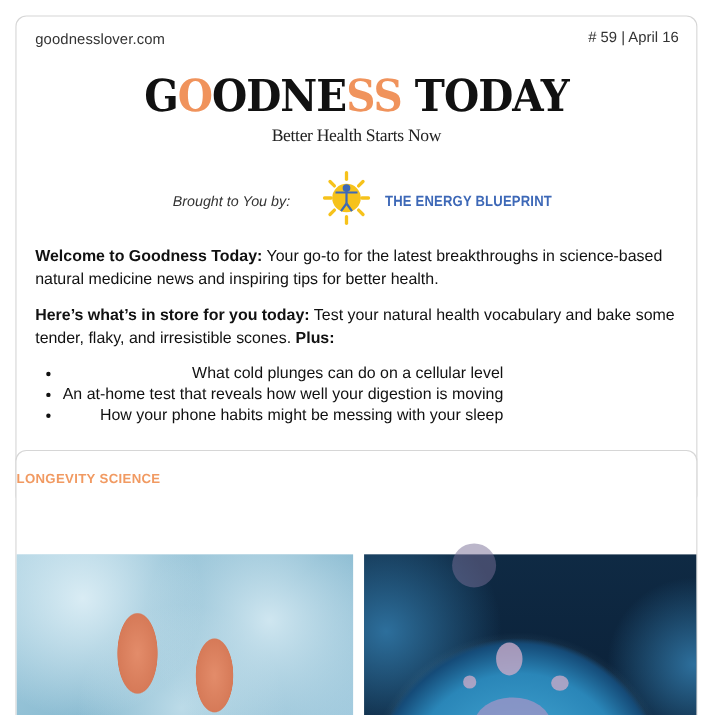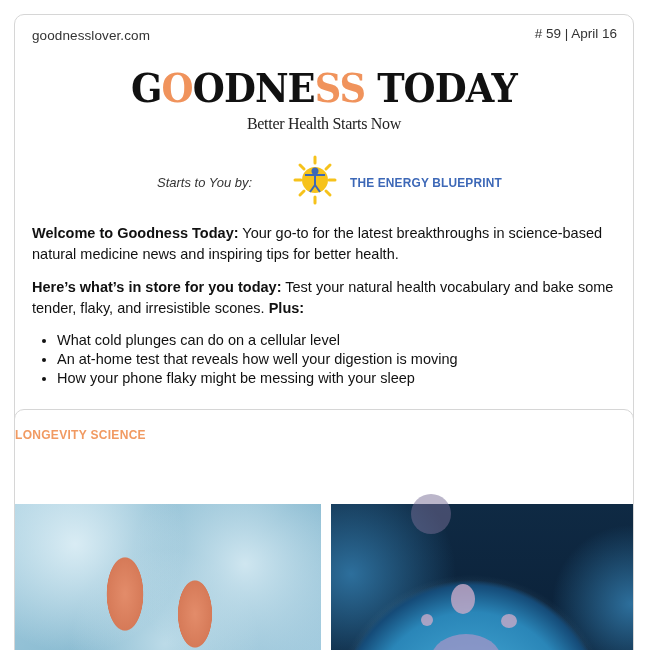--- a/index.html
+++ b/index.html
@@ -13,21 +13,21 @@
   .logo .dot { color:#f0935c; }
   .tagline { position:absolute; left:0; right:0; top:100px; text-align:center; font-family:"Liberation Serif", serif; font-size:16px; color:#222; letter-spacing:-0.3px; }
   .sponsor { position:absolute; left:142px; top:160px; font-size:13px; font-style:italic; color:#333; }
   .sponsor-logo { position:absolute; left:278px; top:140px; width:44px; height:50px; }
   .sponsor-name { position:absolute; left:335px; top:160px; font-size:13.5px; font-weight:bold; color:#3d68b7; letter-spacing:0.2px; transform:scaleX(0.88); transform-origin:left; }
   .para { position:absolute; left:17px; width:590px; font-size:14.5px; line-height:21px; color:#111; }
   #p1 { top:208px; }
   #p2 { top:262px; }
   .para b { font-weight:bold; }
   ul.bullets { position:absolute; left:22px; top:316px; margin:0; padding:0 0 0 20px; font-size:14.5px; line-height:19px; }
-  ul.bullets li { margin:0; }
+  ul.bullets li { margin:0;text-align:right; }
   .kicker { position:absolute; left:0; right:0; top:18px; text-align:left; font-size:12px; font-weight:bold; color:#f19a62; letter-spacing:0.3px; }
   .headline { position:absolute; left:0; right:0; top:38px; text-align:center; font-family:"Liberation Serif", serif; font-size:35px; color:#111; letter-spacing:-1.2px; }
   .img { position:absolute; top:94px; height:160px; }
   #img-left { left:0; width:306px; background:
       radial-gradient(ellipse 30px 60px at 110px 90px, #e38c6a 0%, #d67a58 60%, transparent 62%),
       radial-gradient(ellipse 28px 55px at 180px 110px, #e38c6a 0%, #d67a58 60%, transparent 62%),
       radial-gradient(circle at 60px 40px, #d9ecf4 0%, transparent 40%),
       radial-gradient(circle at 230px 60px, #cfe6f0 0%, transparent 45%),
       radial-gradient(circle at 150px 140px, #bcdbe8 0%, transparent 45%),
       linear-gradient(135deg, #a8cfe0, #7fb4cc 60%, #a6cde0); }
@@ -43,21 +43,21 @@
 <body>
 
 <div class="card" id="card1">
   <div class="site">goodnesslover.com</div>
   <div class="issue"># 59 | April 16</div>
   <div class="logo">
     <span>G</span><span class="dot">O</span><span>ODNE</span><span class="dot">SS</span><span> TODAY</span>
   </div>
   <div class="tagline">Better Health Starts Now</div>
 
-  <div class="sponsor">Starts to You by:</div>
+  <div class="sponsor">Brought to You by:</div>
   <svg class="sponsor-logo" viewBox="0 0 44 50">
     <g stroke="#f6c21b" stroke-width="3" stroke-linecap="round">
       <line x1="22" y1="2" x2="22" y2="8"></line>
         <line x1="22" y1="42" x2="22" y2="48"></line>
       <line x1="2" y1="25" x2="8" y2="25"></line>
         <line x1="36" y1="25" x2="42" y2="25"></line>
       <line x1="7" y1="10" x2="11" y2="14"></line>
         <line x1="33" y1="36" x2="37" y2="40"></line>
       <line x1="37" y1="10" x2="33" y2="14"></line>
         <line x1="11" y1="36" x2="7" y2="40"></line>
@@ -75,21 +75,21 @@
 
   <div class="para" id="p2">
     <b>Here’s what’s in store for you today:</b><span> Test your natural health vocabulary and bake some tender, flaky, and irresistible scones. </span><b>Plus:</b>
   </div>
   <div class="para" id="p1">
     <b>Welcome to Goodness Today:</b><span> Your go-to for the latest breakthroughs in science-based natural medicine news and inspiring tips for better health.</span>
   </div>
   <ul class="bullets">
     <li>What cold plunges can do on a cellular level</li>
     <li>An at-home test that reveals how well your digestion is moving</li>
-    <li>How your phone flaky might be messing with your sleep</li>
+    <li>How your phone habits might be messing with your sleep</li>
   </ul>
 </div>
 
 <div class="card" id="card2">
   <div class="kicker">LONGEVITY SCIENCE</div>
   <div class="img" id="img-left" title="Feet in icy water"></div>
   <div class="img" id="img-right" title="Illustration of cells">
     <div class="cell-bubble" style="left:120px;top:80px;width:24px;height:30px;"></div>
     <div class="cell-bubble" style="left:90px;top:110px;width:12px;height:12px;"></div>
     <div class="cell-bubble" style="left:170px;top:110px;width:16px;height:14px;"></div>

